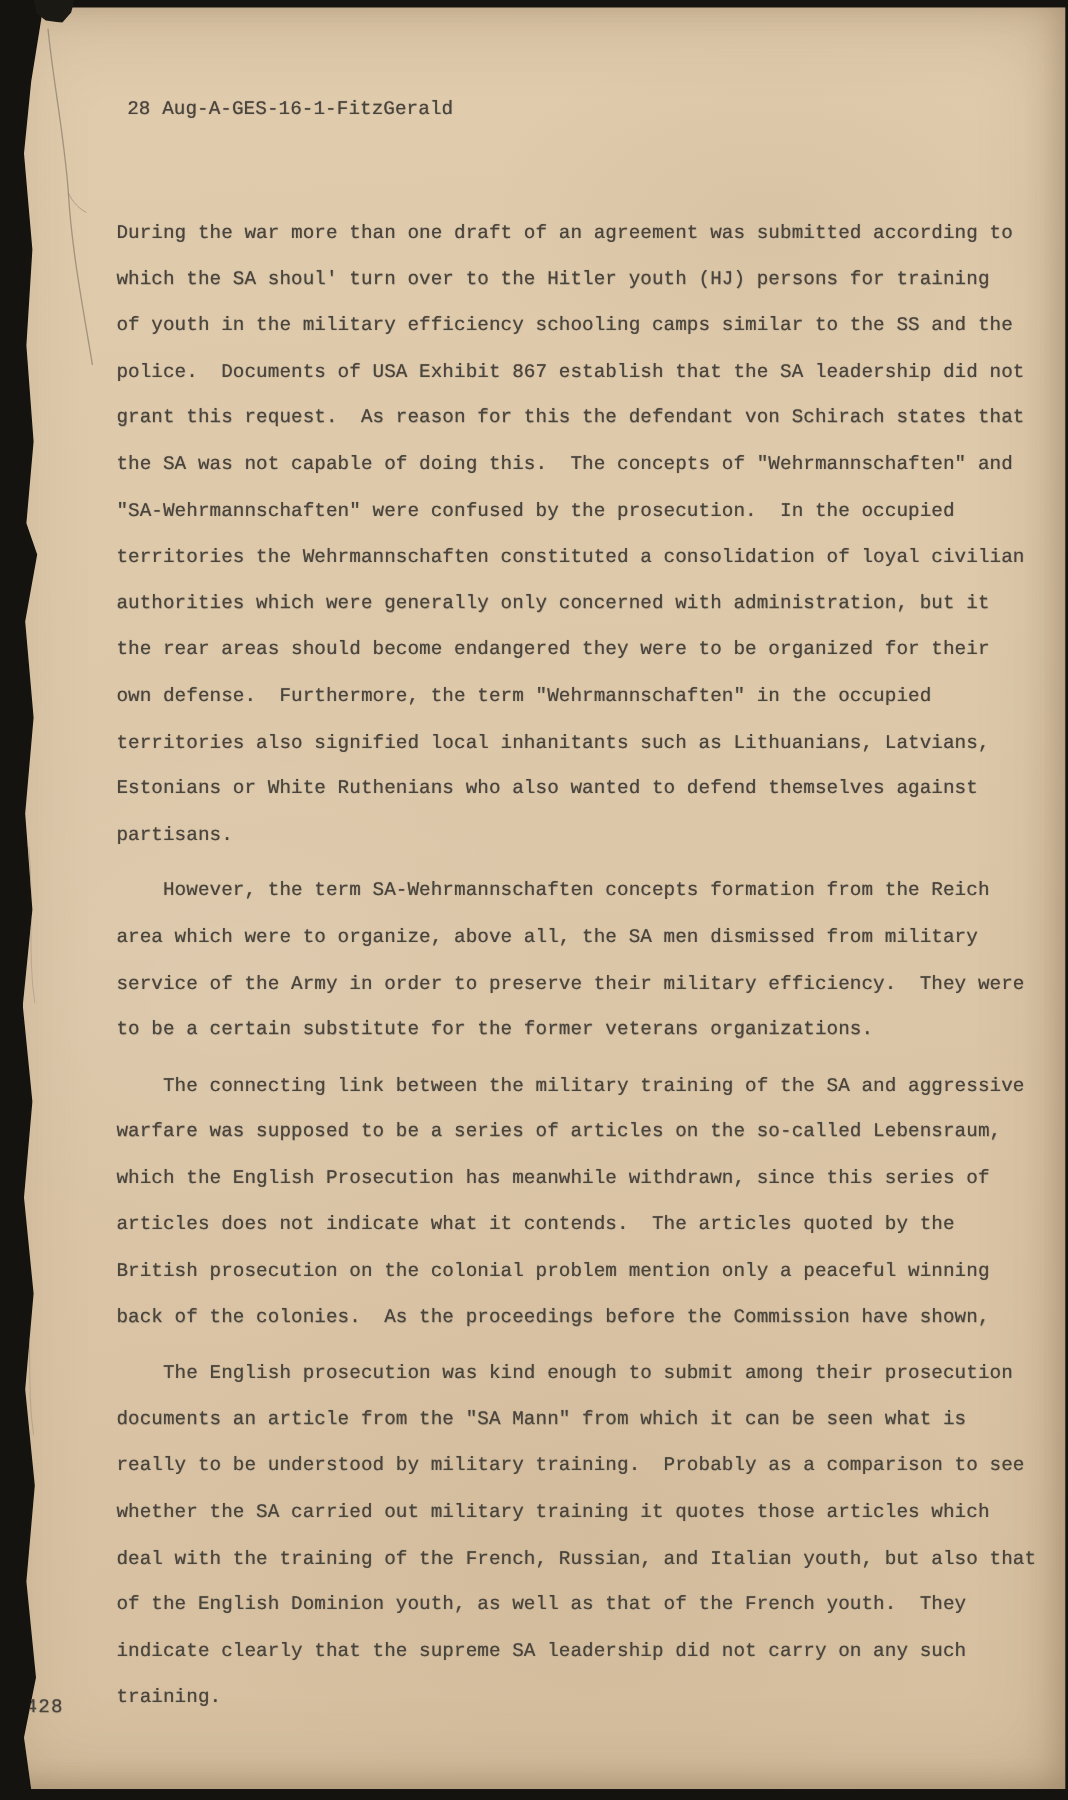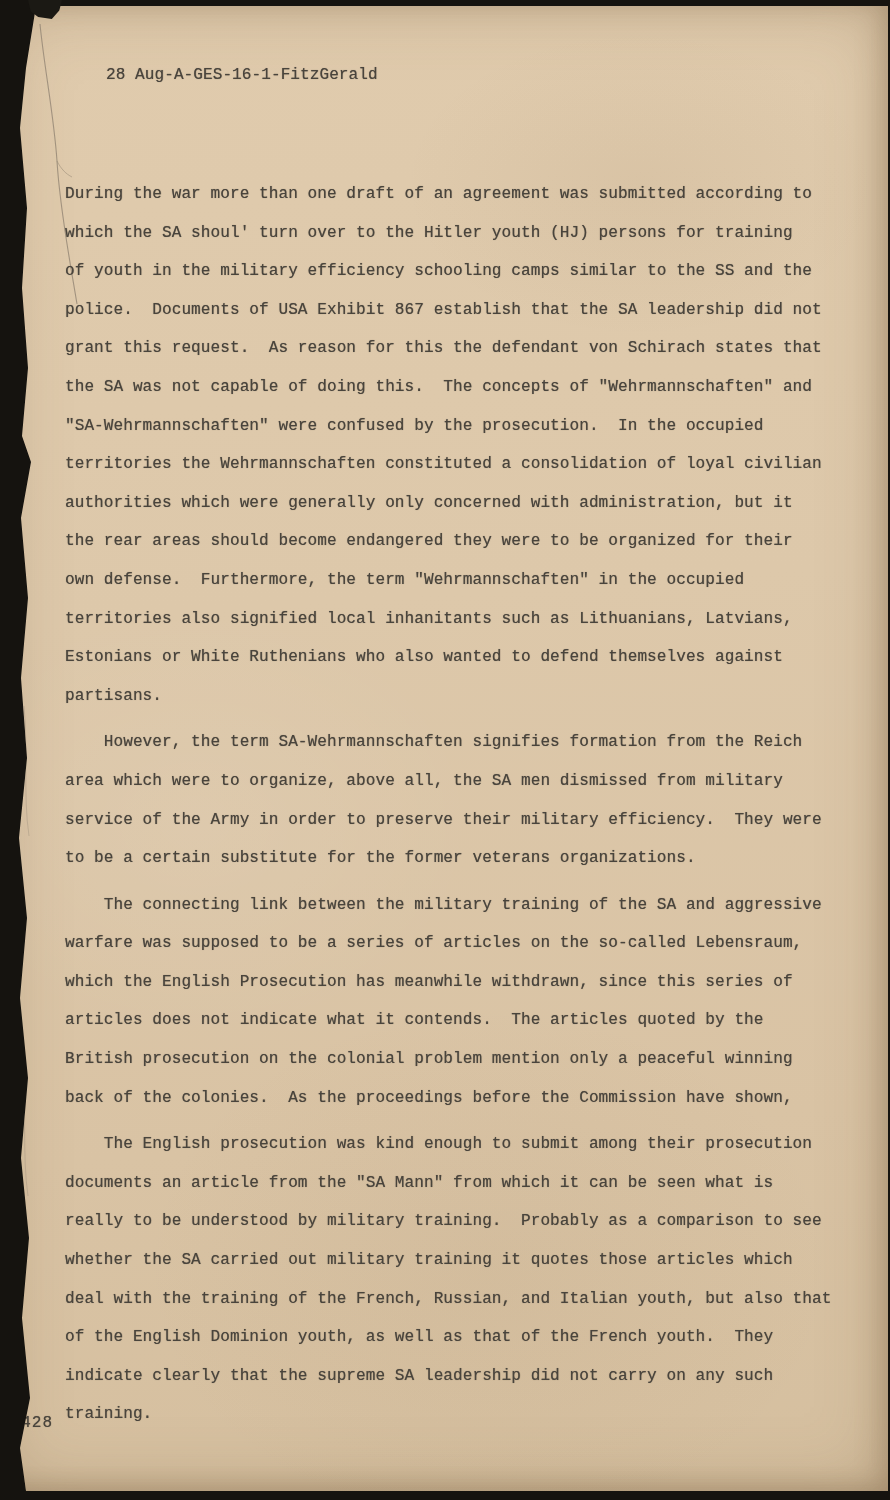--- a/index.html
+++ b/index.html
@@ -53,30 +53,30 @@
   .typed {
     color: #49443c;
     text-shadow: 0 0 0.9px rgba(73, 68, 60, 0.55), 0.4px 0.2px 0.5px rgba(73,68,60,0.25);
     font-size: 16px;
     letter-spacing: 0.1px;
     white-space: pre;
   }
   .header-line {
     position: absolute;
     left: 106px;
-    top: 60px;
+    top: 76px;
   }
   .doc-body {
     position: absolute;
     left: 65px;
     top: 169px;
     width: 800px;
     line-height: 38.6px;
   }
-  .doc-body .para { margin-bottom: 8px; }
+  .doc-body .para { margin-bottom: 8px; margin-left: 32px; }
   .page-number {
     position: absolute;
     left: 0;
     width: 714px;
     top: 1408px;
     text-align: left;
     letter-spacing: 1px;
   }
 </style>
 </head>
@@ -100,21 +100,21 @@
 grant this request.  As reason for this the defendant von Schirach states that
 the SA was not capable of doing this.  The concepts of "Wehrmannschaften" and
 "SA-Wehrmannschaften" were confused by the prosecution.  In the occupied
 territories the Wehrmannschaften constituted a consolidation of loyal civilian
 authorities which were generally only concerned with administration, but it
 the rear areas should become endangered they were to be organized for their
 own defense.  Furthermore, the term "Wehrmannschaften" in the occupied
 territories also signified local inhanitants such as Lithuanians, Latvians,
 Estonians or White Ruthenians who also wanted to defend themselves against
 partisans.</div>
-    <div class="typed para">    However, the term SA-Wehrmannschaften signifies formation from the Reich
+    <div class="typed para">    However, the term SA-Wehrmannschaften concepts formation from the Reich
 area which were to organize, above all, the SA men dismissed from military
 service of the Army in order to preserve their military efficiency.  They were
 to be a certain substitute for the former veterans organizations.</div>
     <div class="typed para">    The connecting link between the military training of the SA and aggressive
 warfare was supposed to be a series of articles on the so-called Lebensraum,
 which the English Prosecution has meanwhile withdrawn, since this series of
 articles does not indicate what it contends.  The articles quoted by the
 British prosecution on the colonial problem mention only a peaceful winning
 back of the colonies.  As the proceedings before the Commission have shown,</div>
     <div class="typed para">    The English prosecution was kind enough to submit among their prosecution

